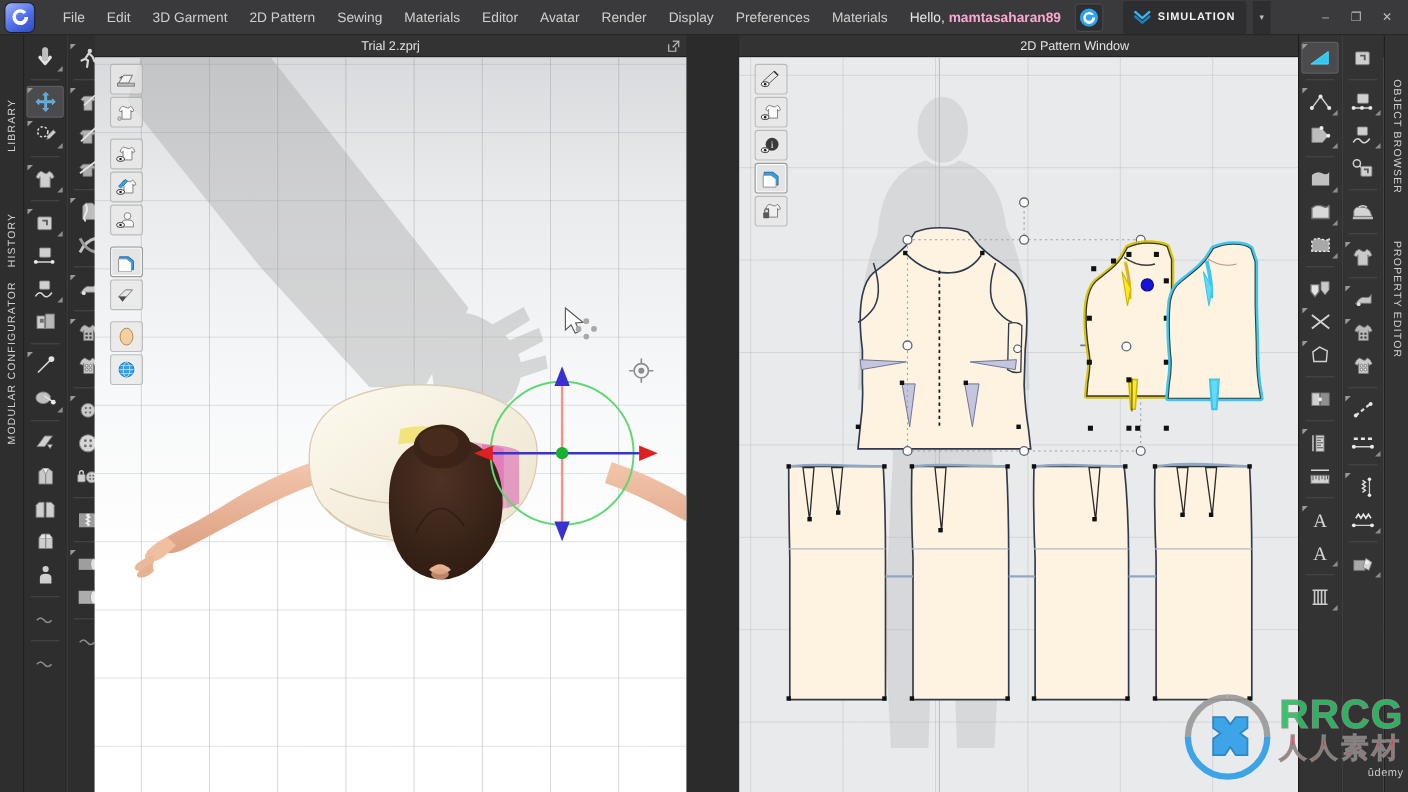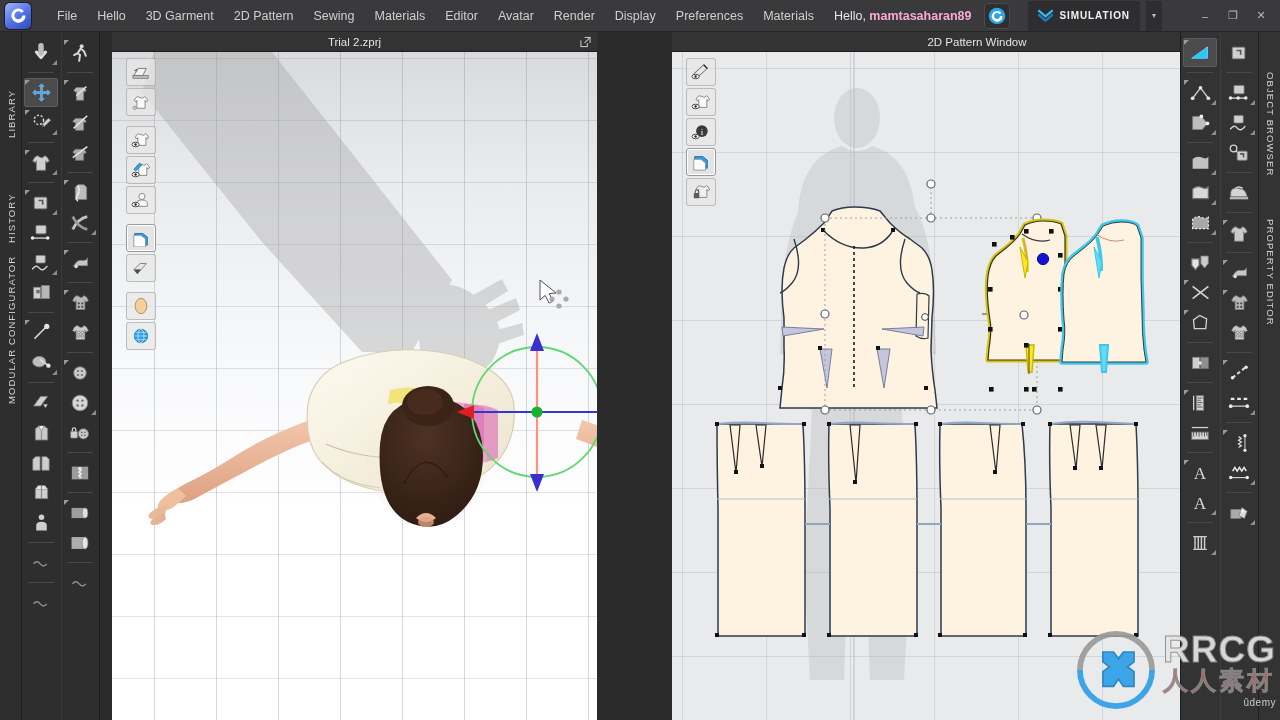--- a/index.html
+++ b/index.html
@@ -107,21 +107,21 @@
   .panel-title {
     height: 20px; background: #333334; color: #e2e2e2;
     font-size: 11.5px; display: flex; align-items: center; justify-content: center;
     position: relative; border-bottom: 1px solid #1d1d1d;
   }
   .panel-pop {
     position: absolute; right: 6px; top: 50%; transform: translateY(-50%);
     color: #bdbdbd;
   }
 
-  #panel3d  { left: 112px; width: 485px; height: 688px; }
+  #panel3d  { left: 86px; width: 538px; height: 688px; }
   #panel2d  { left: 672px; width: 610px; height: 688px; }
 
   .viewport { position: relative; width: 100%; height: 668px; overflow: hidden; }
 
   
   #vp3d {
     background:
       linear-gradient(to bottom, #d8dadd 0%, #e9eaec 18%, #f7f8f9 45%, #ffffff 70%, #ffffff 100%);
   }
   #vp3d .grid {
@@ -175,21 +175,21 @@
   
   .watermark {
     position: absolute; right: 4px; bottom: 4px; height: 92px;
     display: flex; align-items: center; gap: 6px; z-index: 30;
     opacity: .92;
   }
   .wm-logo { width: 82px; height: 82px; }
   .wm-text { display: flex; flex-direction: column; align-items: flex-start; }
   .wm-rrcg {
     font-size: 37px; font-weight: bold; letter-spacing: 1px;
-    color: #e5e5e5; -webkit-text-stroke: 1px #8d8d8d;
+    color: #22c55e; -webkit-text-stroke: 1px #8d8d8d;
     line-height: 0.95; font-family: "Liberation Sans", sans-serif;
   }
   .wm-cn {
     font-size: 25px; font-weight: bold; color: #ef4444;
     -webkit-text-stroke: 0.7px #8a8a8a; letter-spacing: 3px; line-height: 1.1;
   }
   .wm-udemy {
     align-self: flex-end; font-size: 10px; color: #d7d7d7;
     letter-spacing: .5px; margin-top: 2px;
   }
@@ -201,21 +201,21 @@
 
   <div class="menubar">
     <div class="app-logo">
       <svg width="19" height="19" viewBox="0 0 24 24" class="ico">
         <path d="M19 6.5A9 9 0 1 0 21 12h-4.2a5 5 0 1 1-1.3-3.6z" fill="#ffffff"></path>
       </svg>
     </div>
 
     <div class="menu-items">
       <div class="menu-item">File</div>
-      <div class="menu-item">Hello</div>
+      <div class="menu-item">Edit</div>
       <div class="menu-item">3D Garment</div>
       <div class="menu-item">2D Pattern</div>
       <div class="menu-item">Sewing</div>
       <div class="menu-item">Materials</div>
       <div class="menu-item">Editor</div>
       <div class="menu-item">Avatar</div>
       <div class="menu-item">Render</div>
       <div class="menu-item">Display</div>
       <div class="menu-item">Preferences</div>
       <div class="menu-item">Materials</div>

